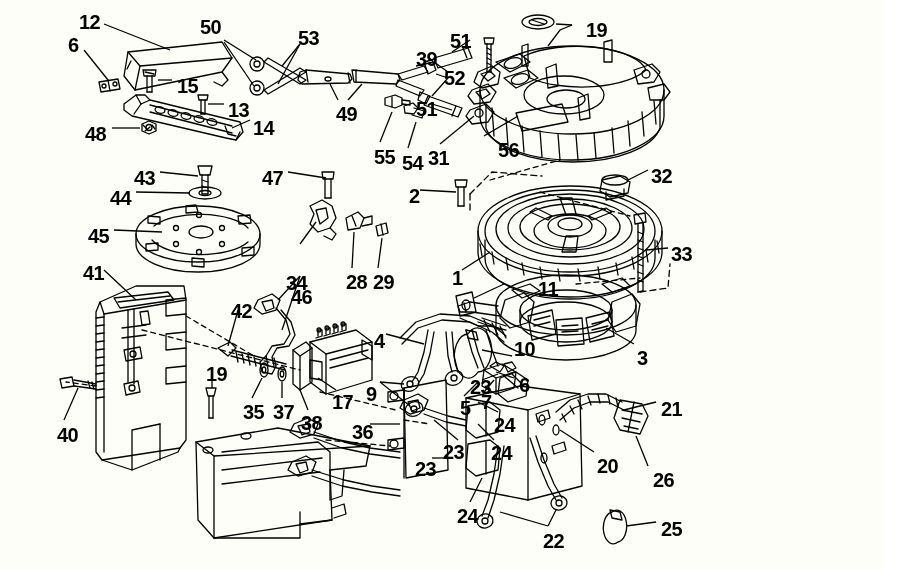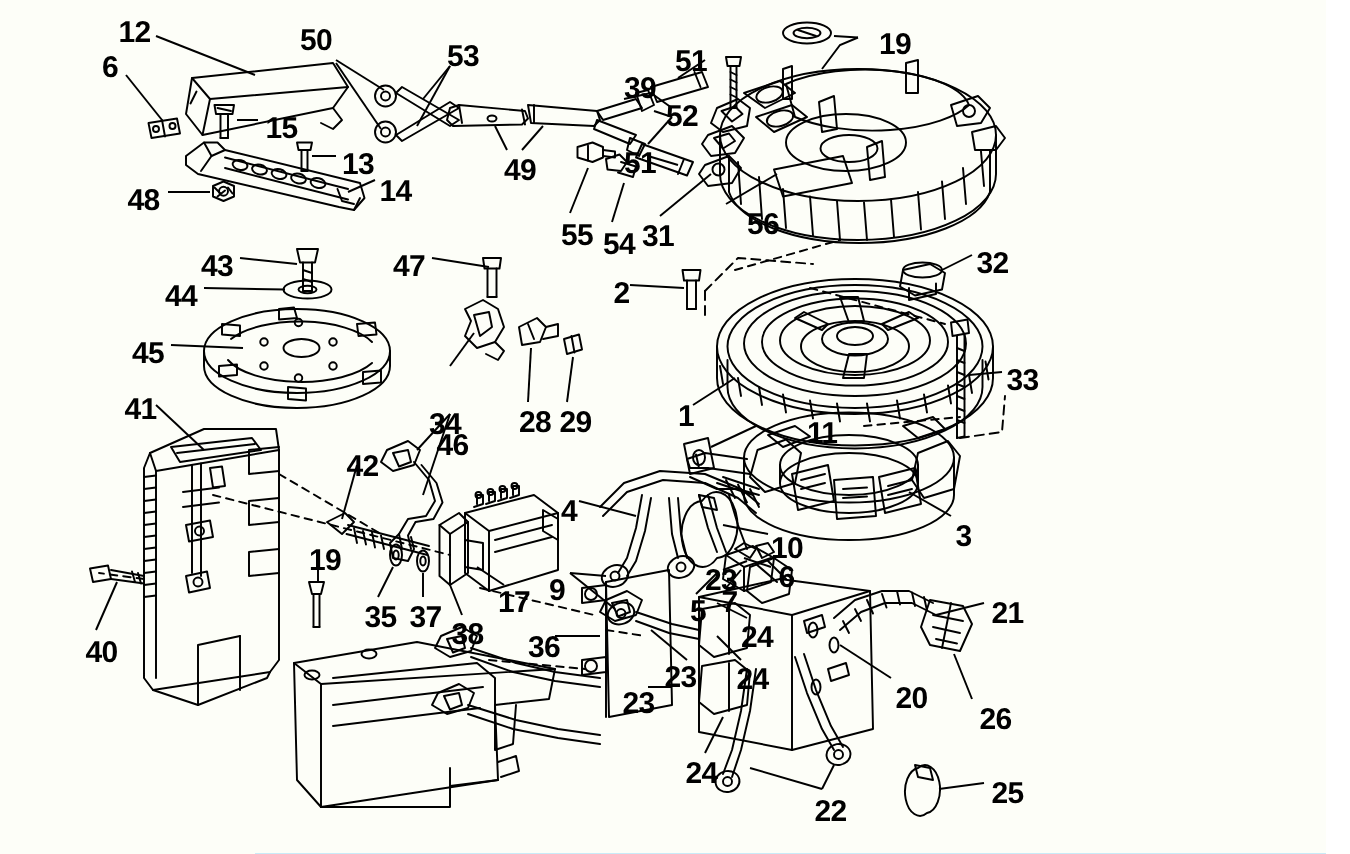--- a/index.html
+++ b/index.html
@@ -574,21 +574,21 @@
       <div class="callout" style="left: 291px; top: 248px; margin-top: 39px;">46</div>
       <div class="callout" style="left: 346px; top: 272px;">28</div>
       <div class="callout" style="left: 373px; top: 272px;">29</div>
       <div class="callout" style="left: 452px; top: 268px;">1</div>
       <div class="callout" style="left: 83px; top: 263px;">41</div>
       <div class="callout" style="left: 286px; top: 273px;">34</div>
       <div class="callout" style="left: 494px; top: 279px; margin-left: 44px;">11</div>
       <div class="callout" style="left: 231px; top: 301px;">42</div>
       <div class="callout" style="left: 374px; top: 331px;">4</div>
       <div class="callout" style="left: 637px; top: 348px;">3</div>
-      <div class="callout" style="left: 514px; top: 356px;">10</div>
+      <div class="callout" style="left: 514px; top: 339px;">10</div>
       <div class="callout" style="left: 206px; top: 364px;">19</div>
       <div class="callout" style="left: 366px; top: 384px;">9</div>
       <div class="callout" style="left: 470px; top: 377px;">23</div>
       <div class="callout" style="left: 519px; top: 375px;">6</div>
       <div class="callout" style="left: 243px; top: 402px;">35</div>
       <div class="callout" style="left: 273px; top: 402px;">37</div>
       <div class="callout" style="left: 332px; top: 392px;">17</div>
       <div class="callout" style="left: 301px; top: 413px;">38</div>
       <div class="callout" style="left: 460px; top: 398px;">5</div>
       <div class="callout" style="left: 481px; top: 392px;">7</div>

